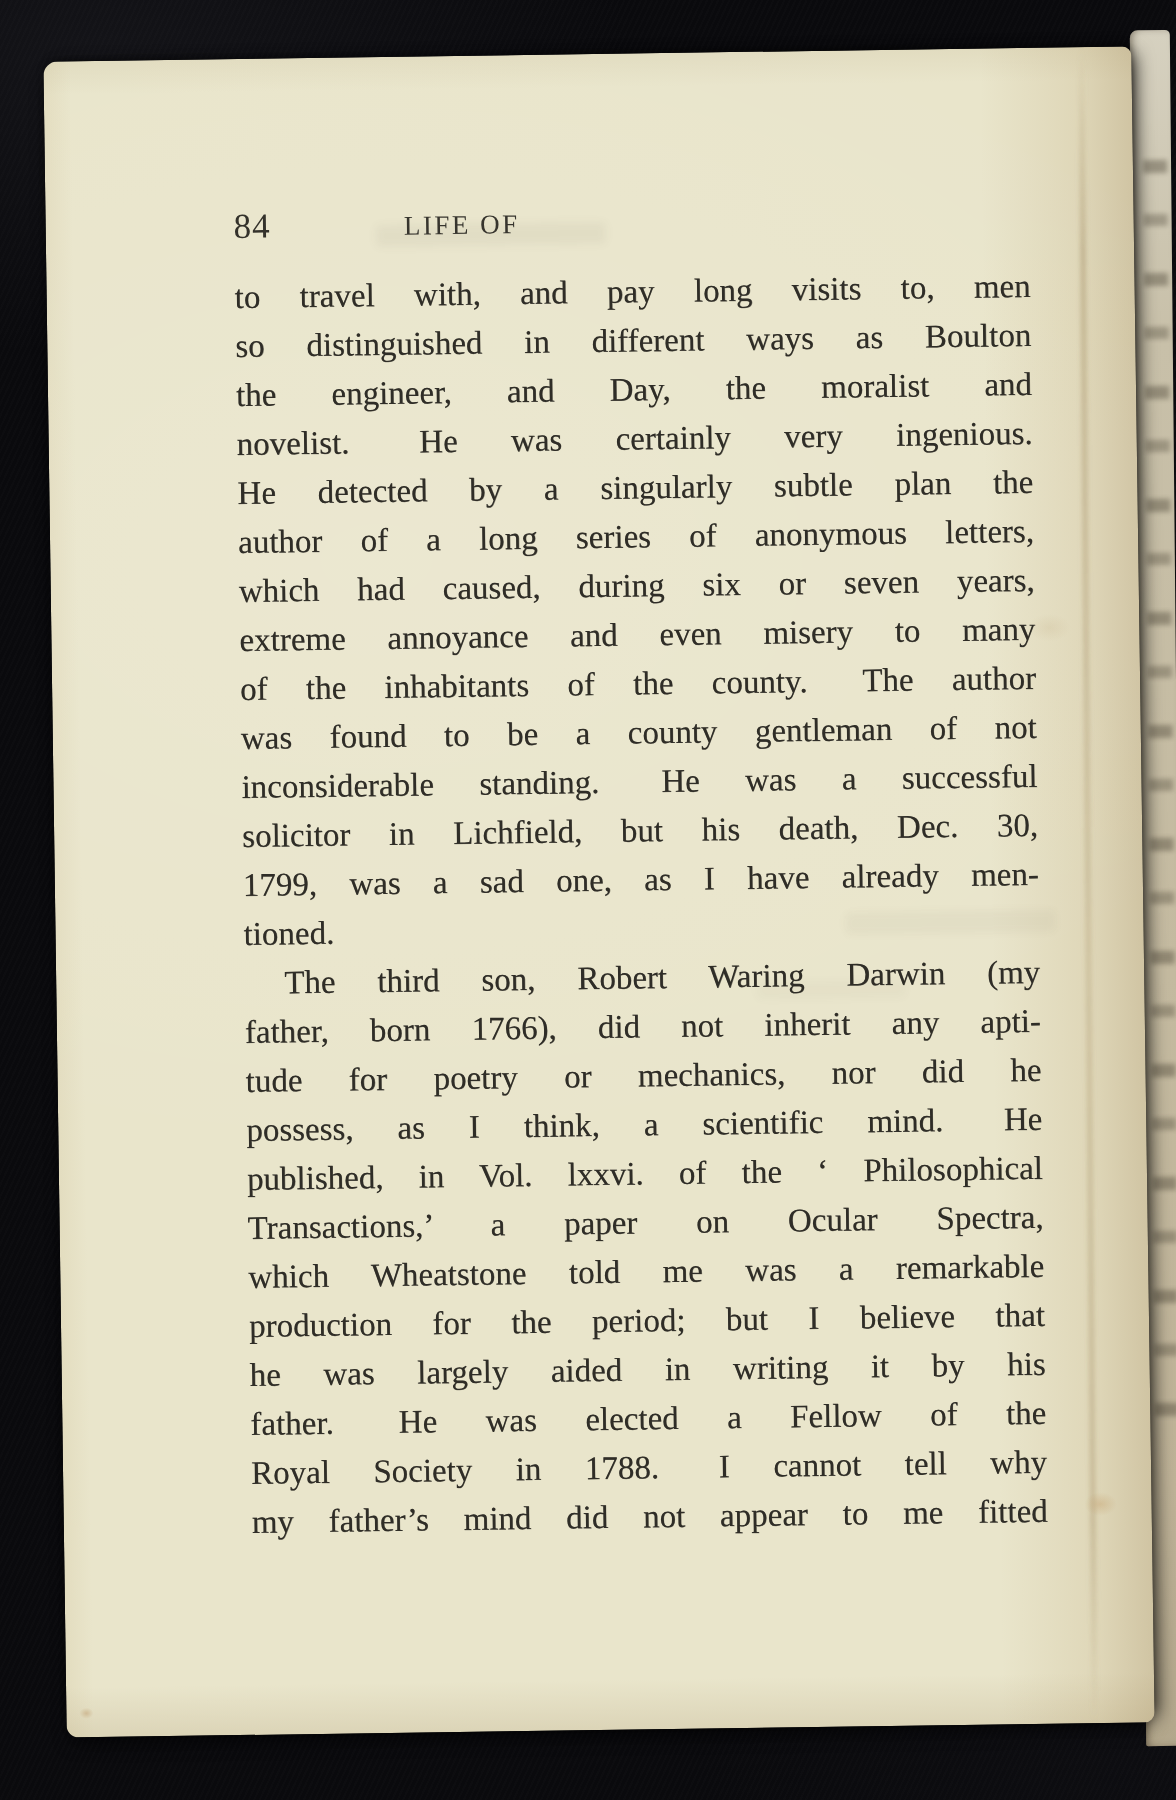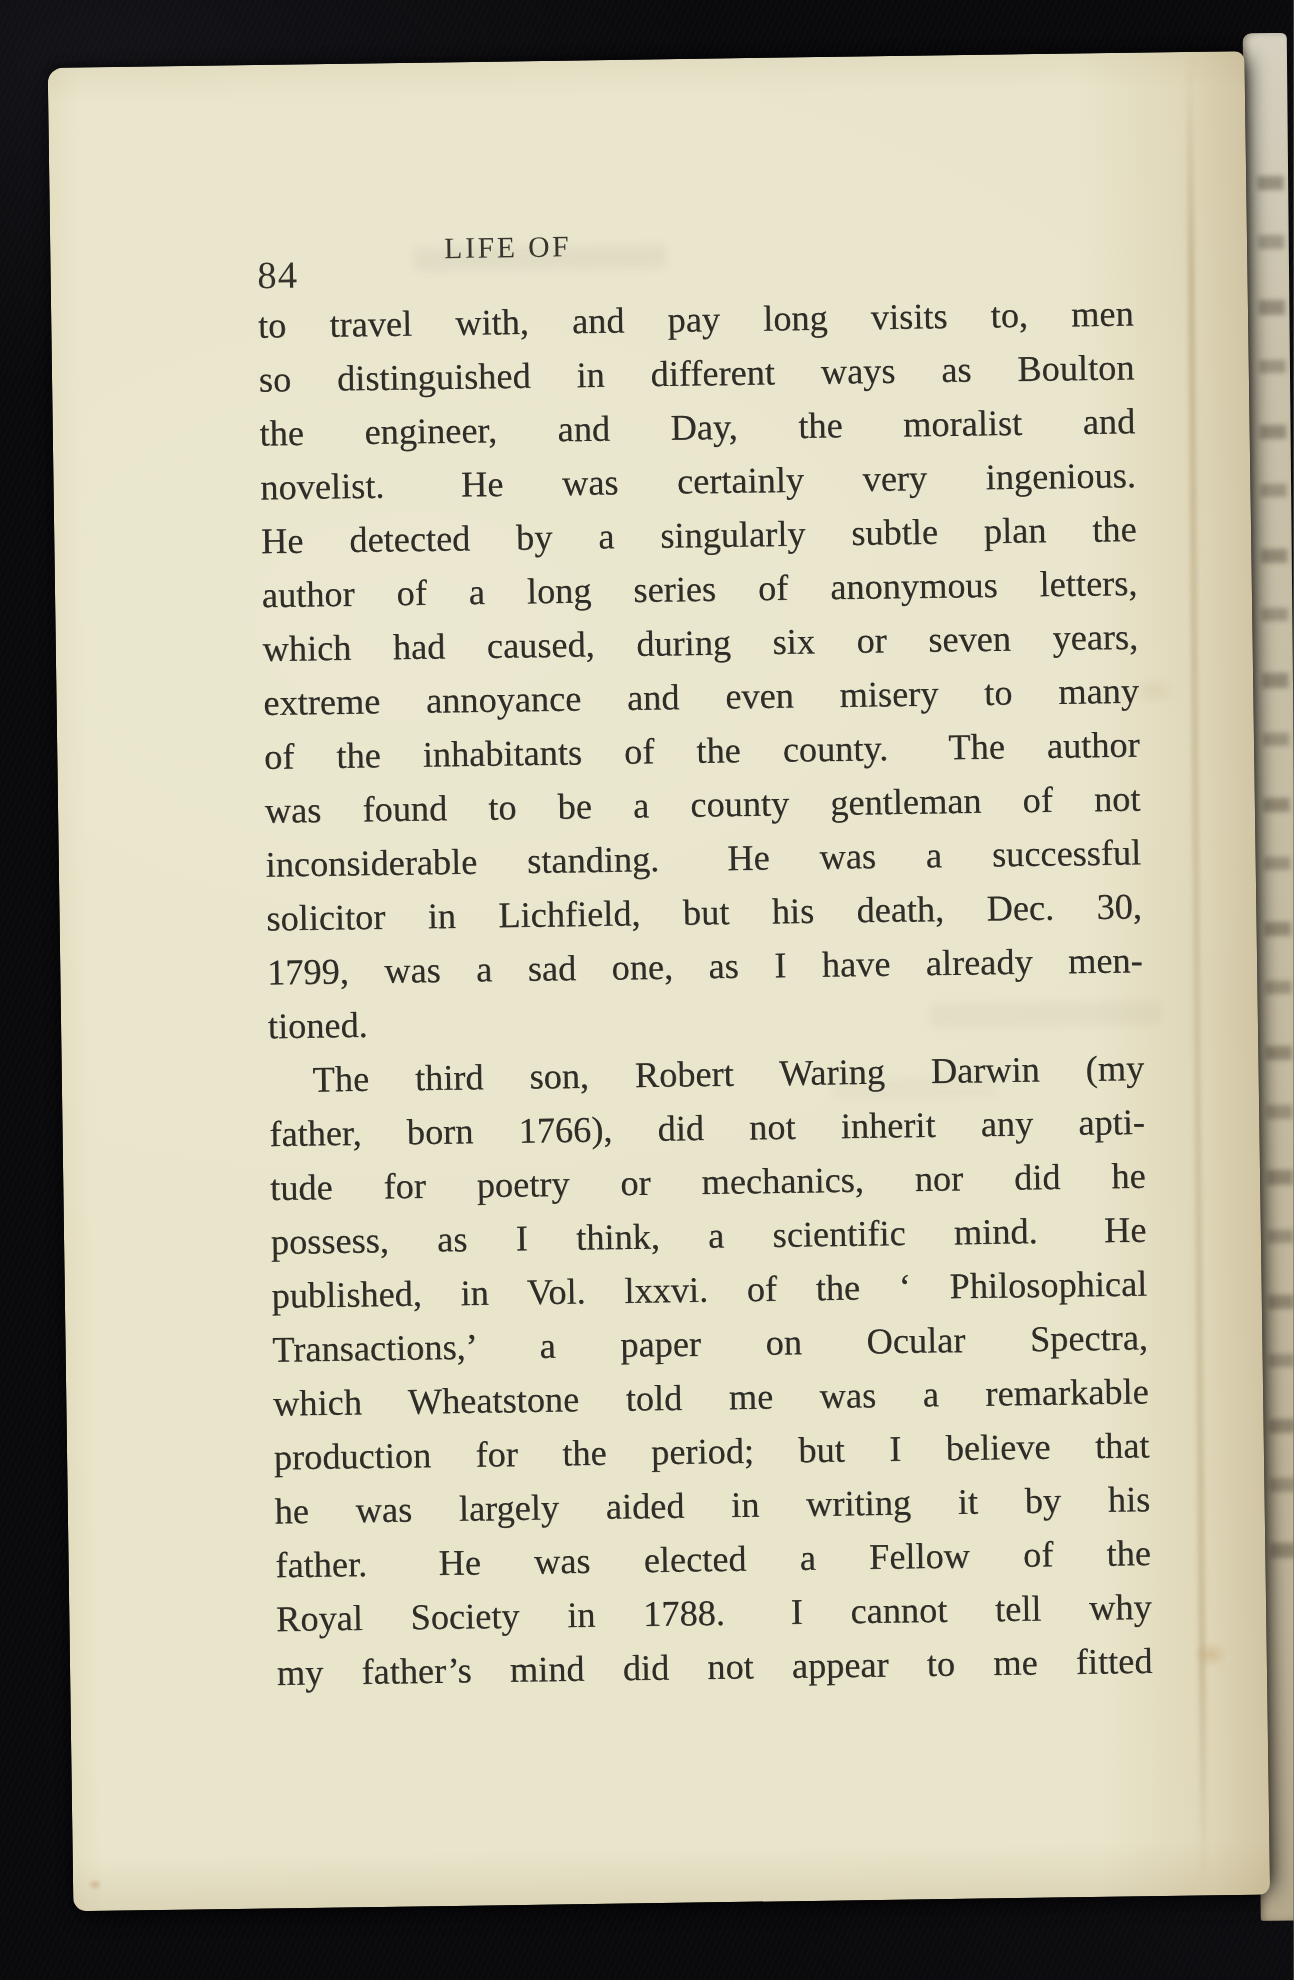--- a/index.html
+++ b/index.html
@@ -68,21 +68,20 @@
   .ghost{position:absolute;background:rgba(80,70,48,0.10);filter:blur(4px);border-radius:4px;}
   .ghost.g1{left:330px;top:168px;width:230px;height:22px;opacity:.55;}
   .ghost.g2{left:790px;top:862px;width:210px;height:22px;opacity:.45;}
   .ghost.g3{left:700px;top:930px;width:150px;height:18px;opacity:.30;}
 
   .header-row{position:absolute;left:0;top:150px;width:100%;height:40px;}
   .page-number{
     position:absolute;left:188px;top:0;
     font-size:35px;line-height:36px;color:#34322b;
     letter-spacing:1px;
-    margin-top:24px;
   }
   .running-head{
     position:absolute;left:332px;top:3px;width:168px;
     text-align:center;
     font-size:27px;line-height:32px;
     letter-spacing:2.5px;
     color:#37352e;
   }
   .body-text{
     position:absolute;left:188px;top:214px;width:796px;

